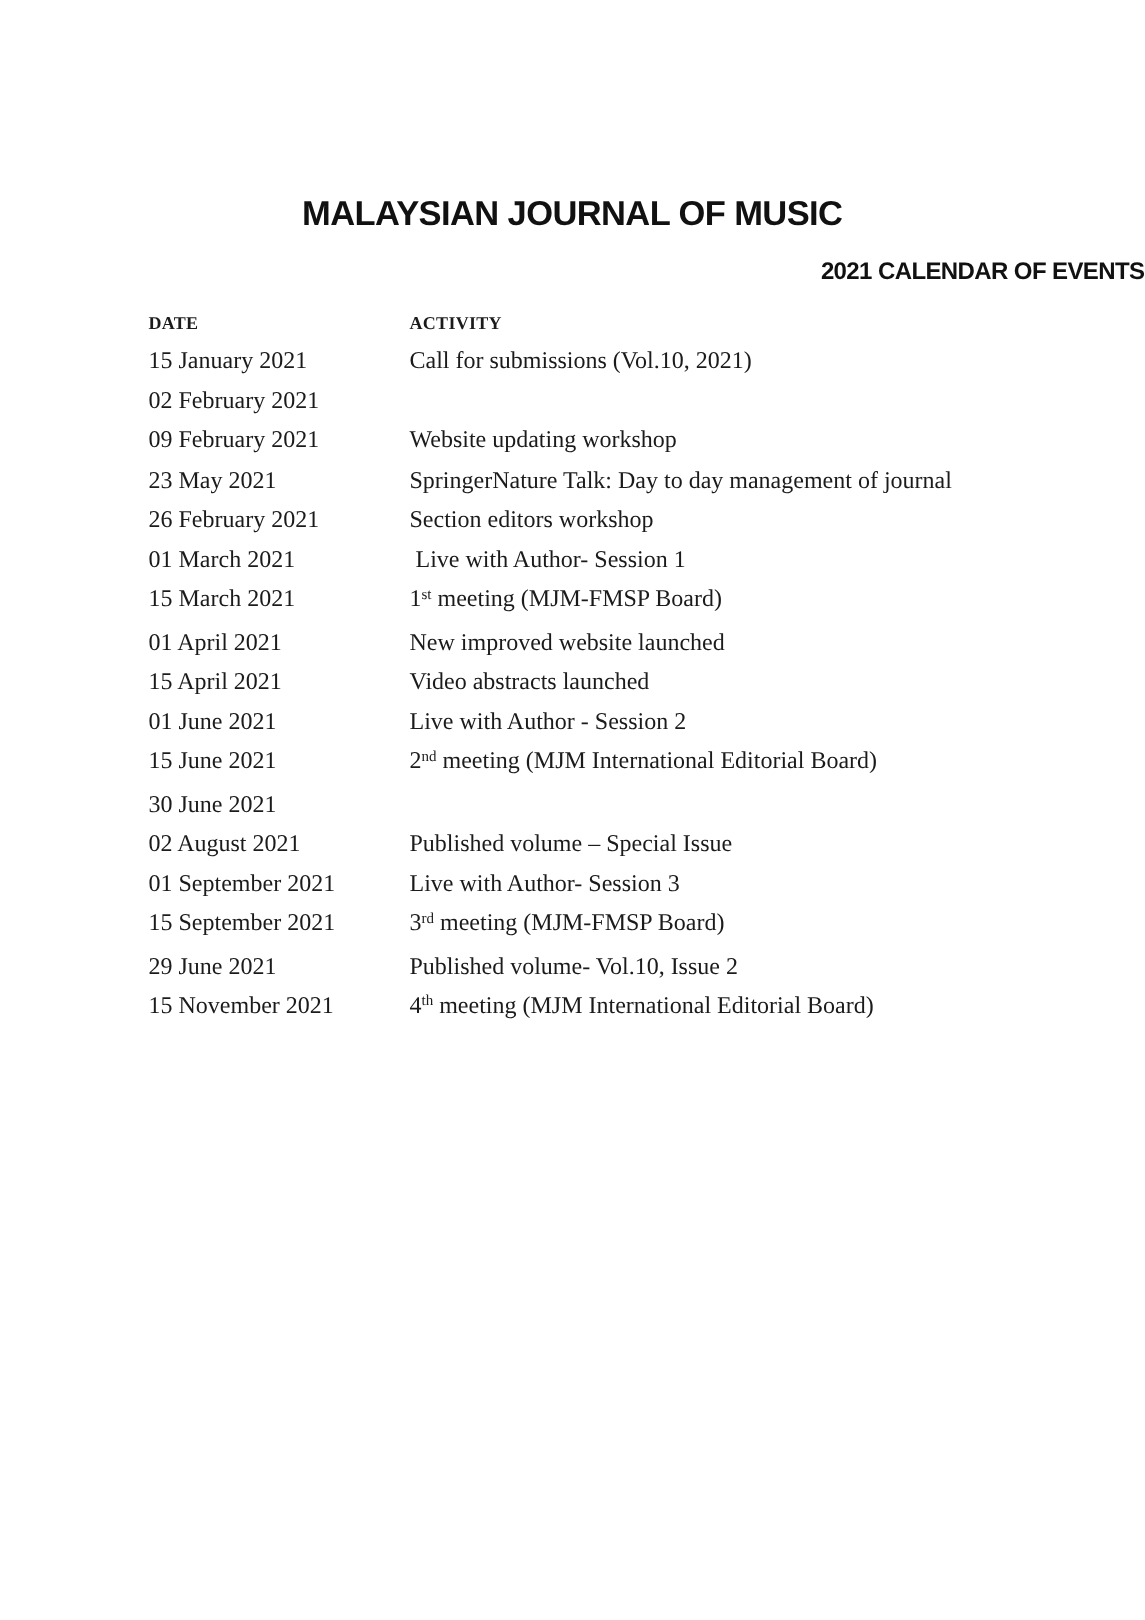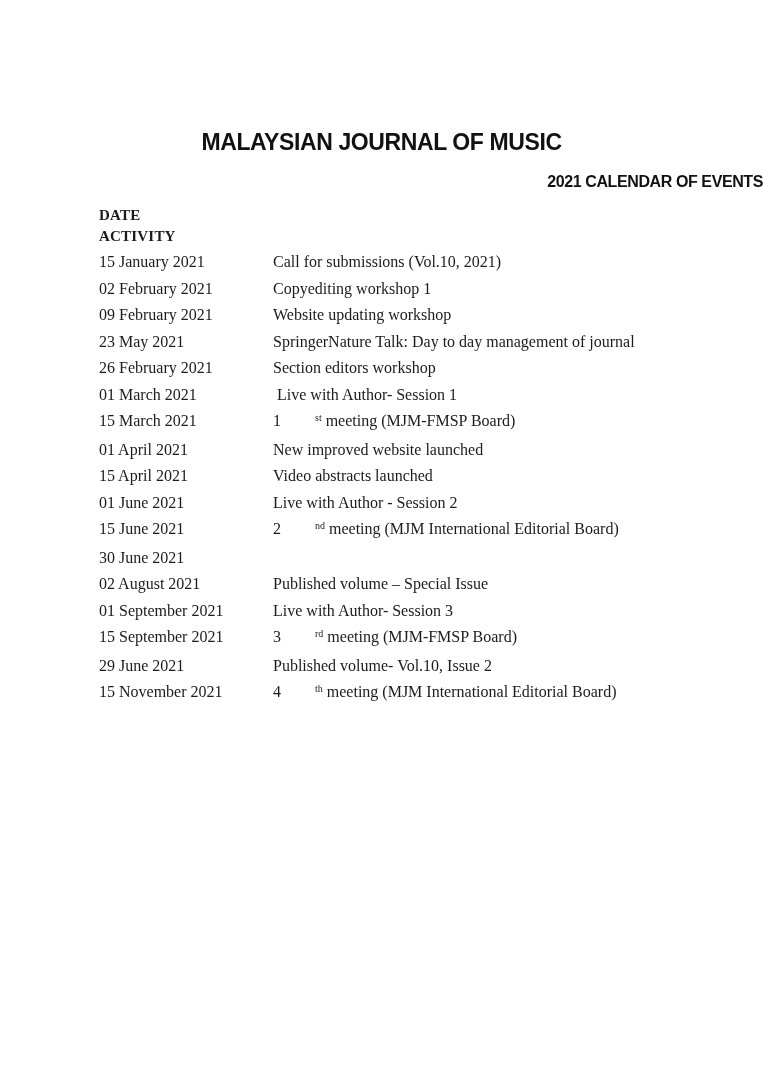--- a/index.html
+++ b/index.html
@@ -40,43 +40,41 @@
   }
   .events-table {
     margin: 14px 70px 0 99px;
   }
   .row {
     display: flex;
     align-items: baseline;
   }
   .header-row {
     font-weight: bold;
-    font-size: 15px;
+    font-size: 12px;
     line-height: 21px;
     margin-bottom: 2px;
     letter-spacing: 0.2px;
-    flex-direction: column;
   }
   .body-row {
     font-size: 16px;
     line-height: 26.5px;
   }
   .cell-date {
     width: 174px;
     flex-shrink: 0;
   }
   .cell-activity {
     flex: 1;
     white-space: pre-wrap;
   }
   .sup {
     font-size: 10px;
     position: relative;
     top: -5px;
-    margin-left: 34px;
   }
 </style>
 </head>
 <body>
 
 <div class="page">
 
   <h1 class="doc-title">MALAYSIAN JOURNAL OF MUSIC</h1>
 
   <h2 class="doc-subtitle">2021 CALENDAR OF EVENTS</h2>
@@ -89,21 +87,20 @@
     </div>
 
     <div id="table-body">
   <div class="row body-row">
     <div class="cell-date">15 January 2021</div>
     <div class="cell-activity"><span>Call for submissions (Vol.10, 2021)</span></div>
   </div>
 
   <div class="row body-row">
     <div class="cell-date">02 February 2021</div>
-    <div class="cell-activity"><span>Copyediting workshop 1</span></div>
   </div>
 
   <div class="row body-row">
     <div class="cell-date">09 February 2021</div>
     <div class="cell-activity"><span>Website updating workshop</span></div>
   </div>
 
   <div class="row body-row">
     <div class="cell-date">23 May 2021</div>
     <div class="cell-activity"><span>SpringerNature Talk: Day to day management of journal</span></div>

